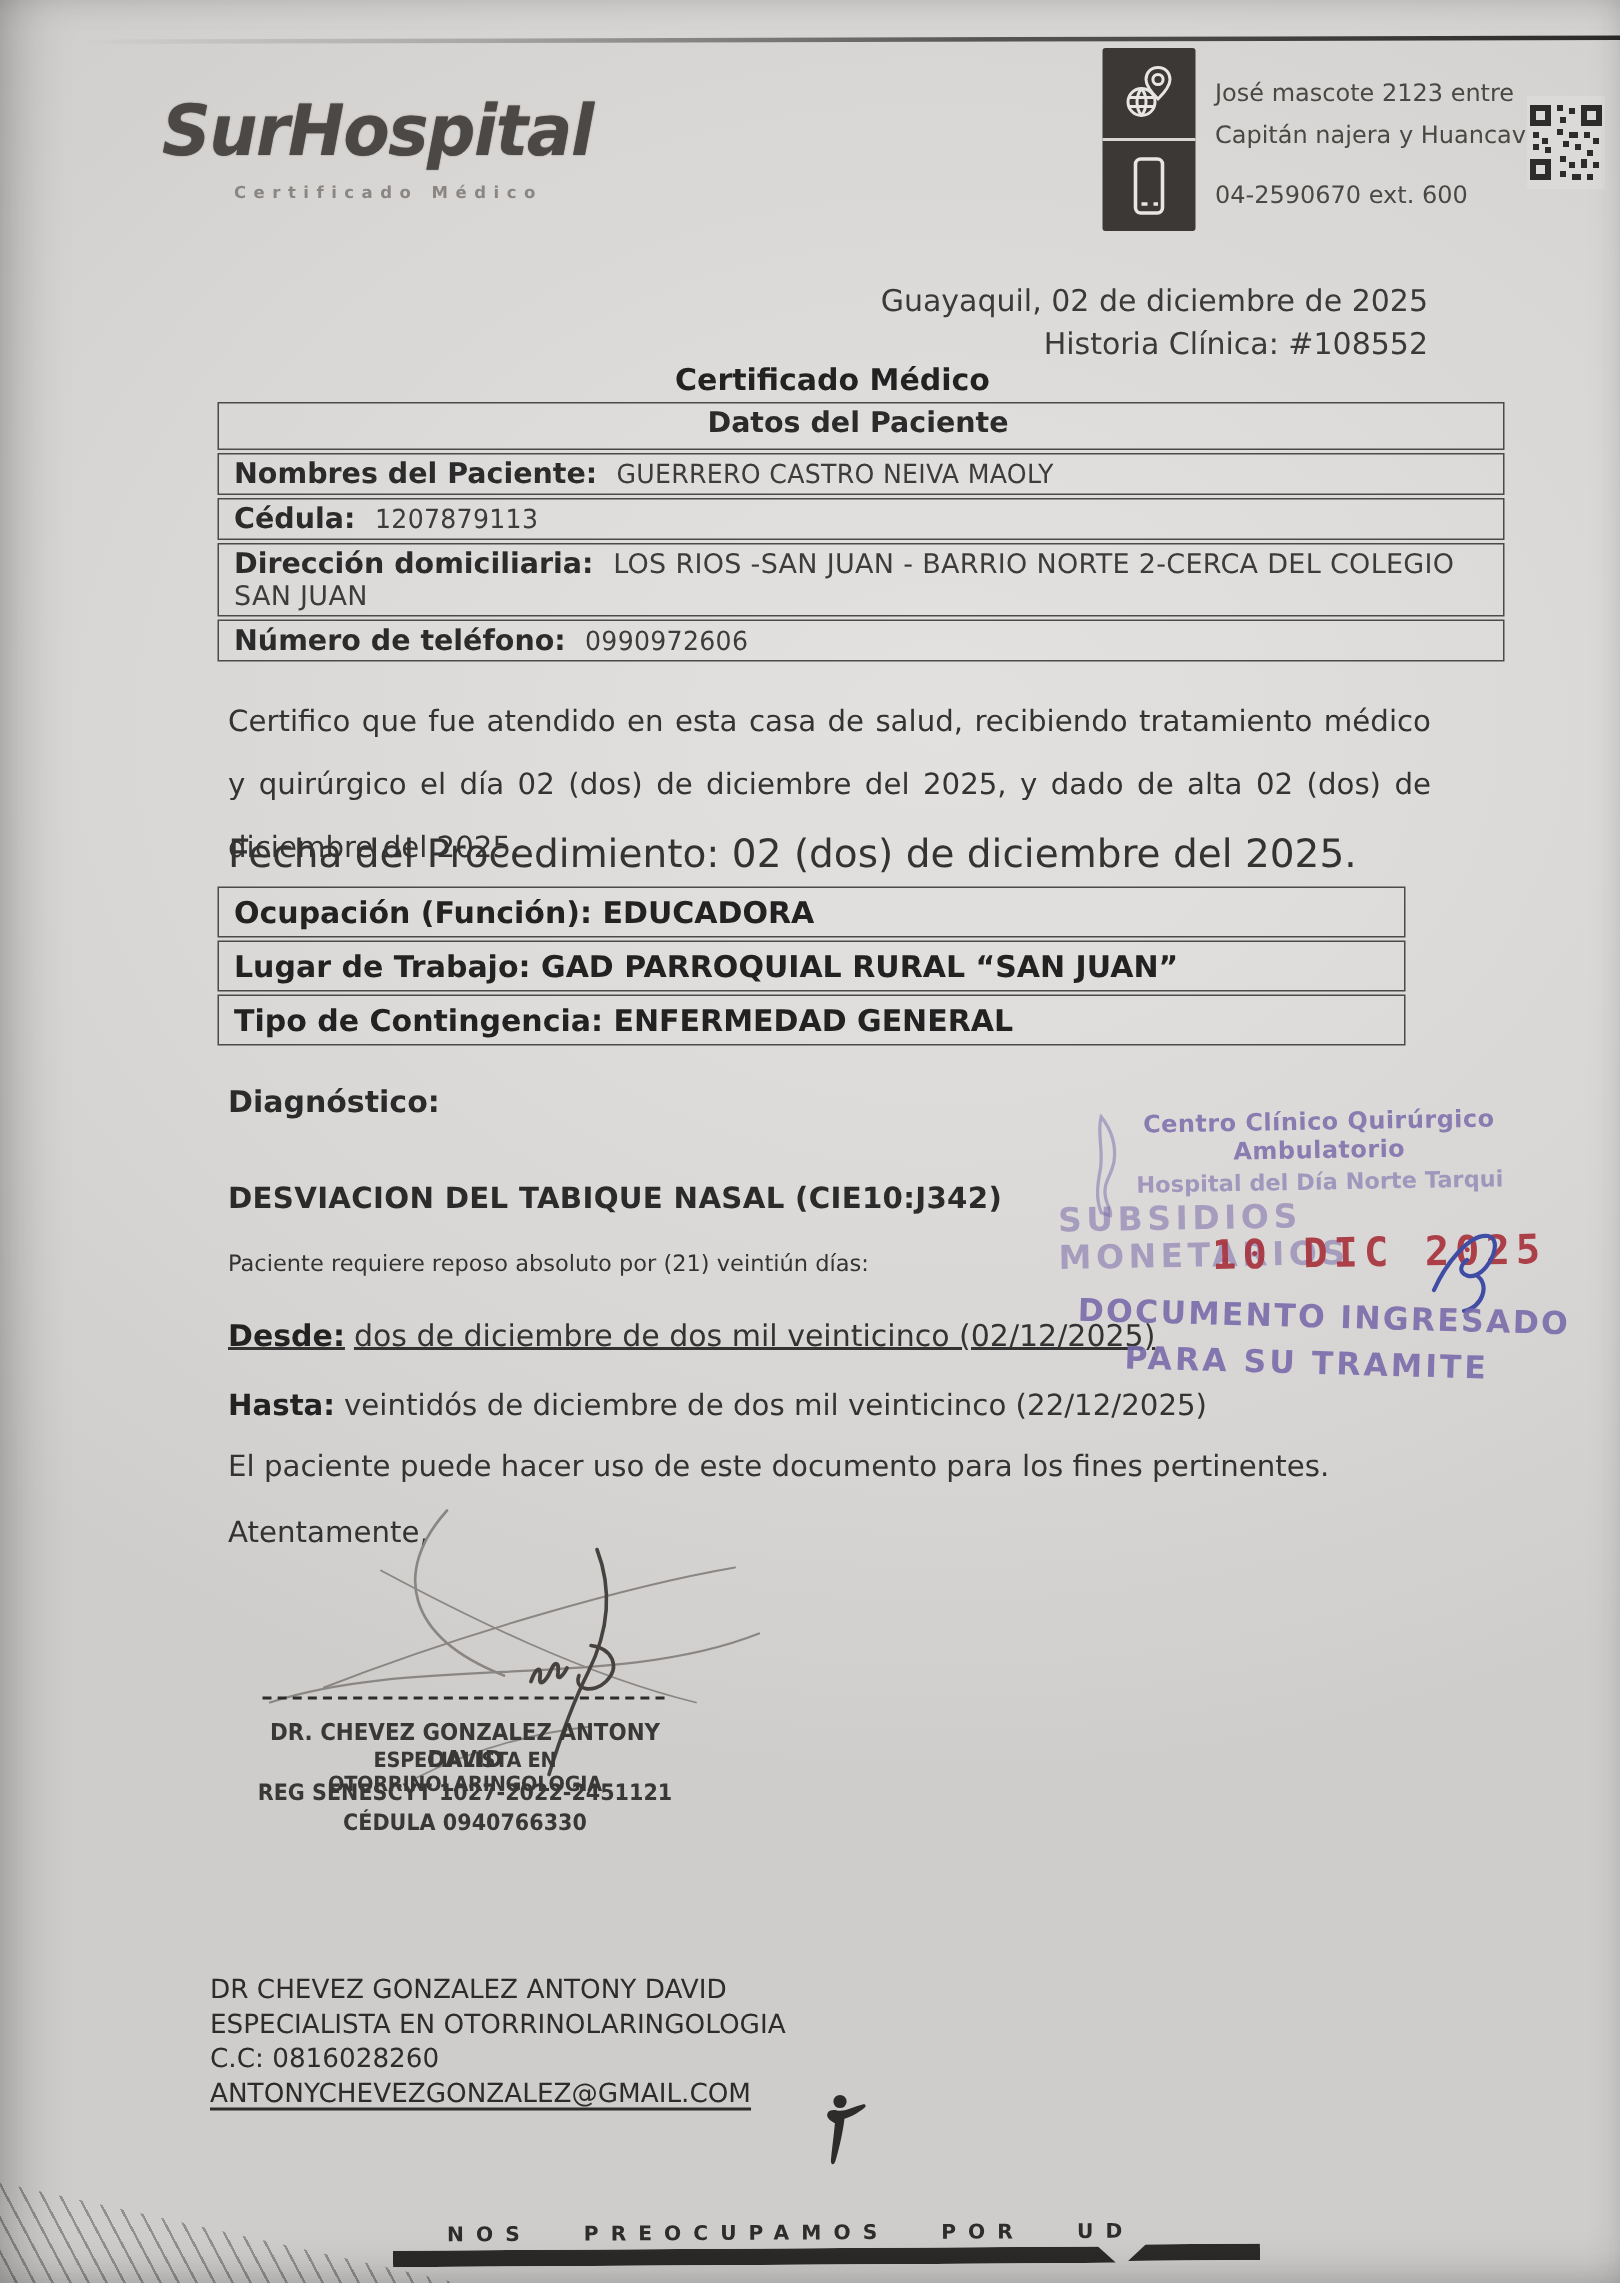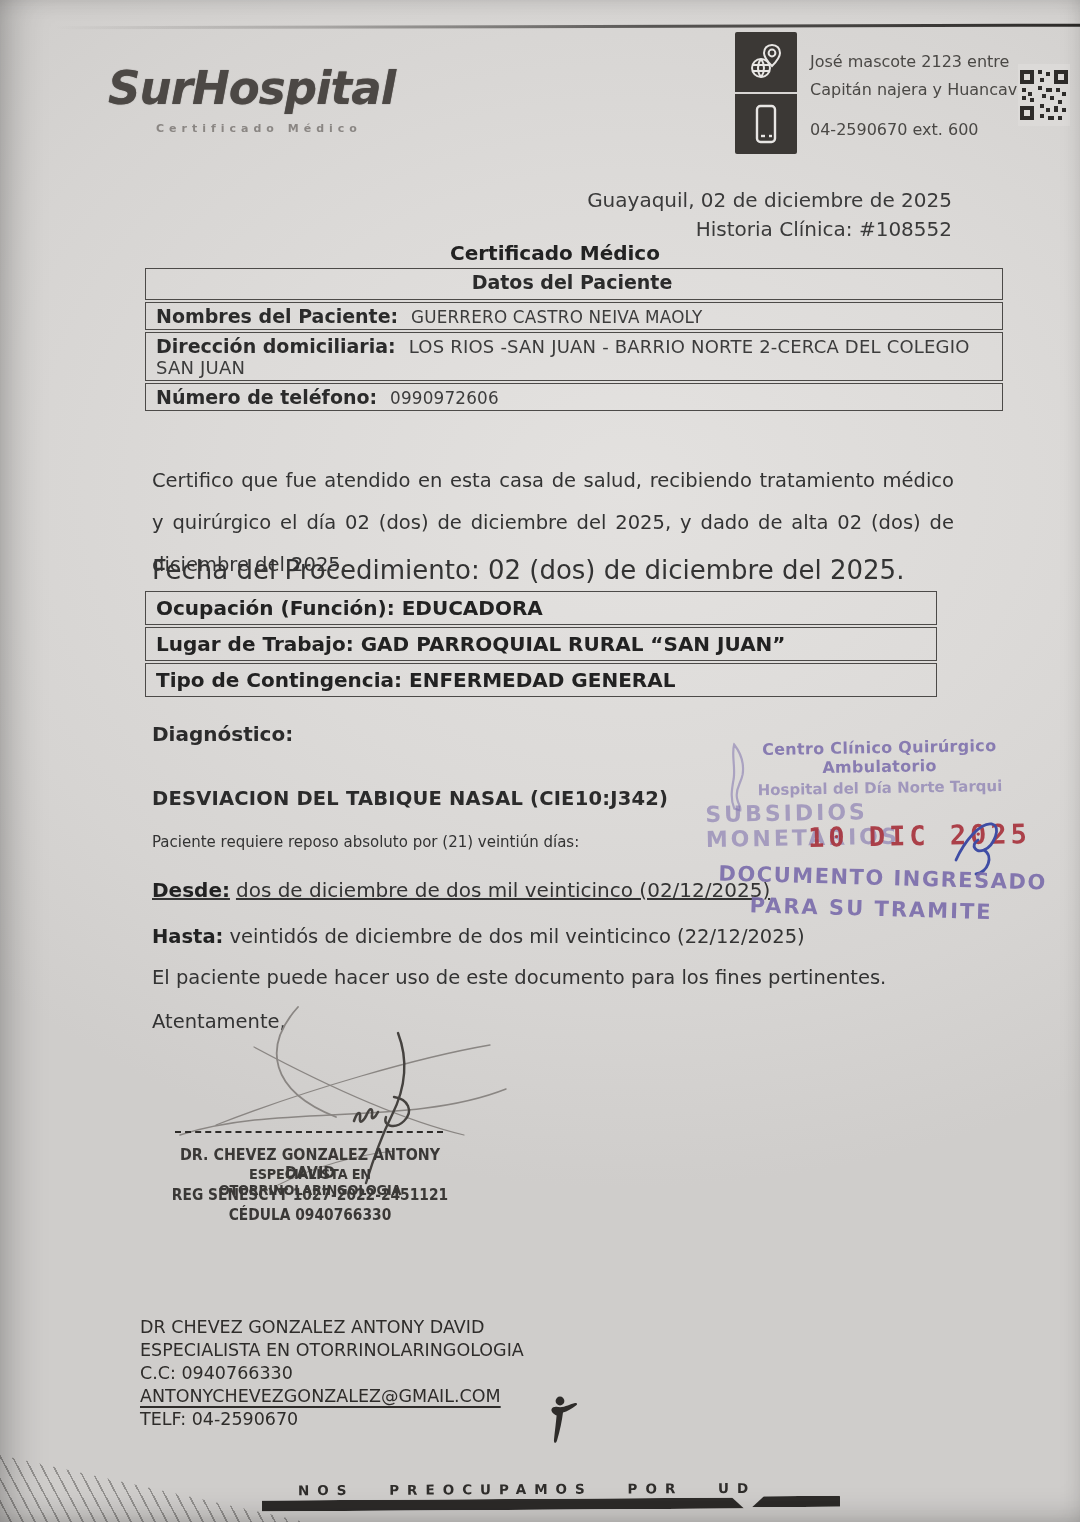--- a/index.html
+++ b/index.html
@@ -179,20 +179,24 @@
   <div class="abs city-date">Guayaquil, 02 de diciembre de 2025</div>
   <div class="abs history">Historia Clínica: #108552</div>
   <div class="abs doc-title">Certificado Médico</div>
 
   <div class="abs ptable">
     <div class="trow hdr">Datos del Paciente</div>
     <div class="trow">
       <span class="tlabel">Nombres del Paciente:</span>
       <span class="tvalue">GUERRERO CASTRO NEIVA MAOLY</span>
     </div>
+    <div class="trow">
+      <span class="tlabel">Cédula:</span>
+      <span class="tvalue">1207879113</span>
+    </div>
     <div class="trow wrap" style="min-height:46px;">
       <span class="tlabel">Dirección domiciliaria:</span>
       <span class="tvalue" style="font-size:18px;">LOS RIOS -SAN JUAN - BARRIO NORTE 2-CERCA DEL COLEGIO SAN JUAN</span>
     </div>
     <div class="trow">
       <span class="tlabel">Número de teléfono:</span>
       <span class="tvalue">0990972606</span>
     </div>
   </div>
 
@@ -267,23 +271,22 @@
   <div class="abs sig-dash"></div>
 
   <div class="abs dstamp ds1">DR. CHEVEZ GONZALEZ ANTONY DAVID</div>
   <div class="abs dstamp ds2">ESPECIALISTA EN OTORRINOLARINGOLOGIA</div>
   <div class="abs dstamp ds3">REG SENESCYT  1027-2022-2451121</div>
   <div class="abs dstamp ds4">CÉDULA   0940766330</div>
 
   <div class="abs fblock">
     <div>DR CHEVEZ GONZALEZ ANTONY DAVID</div>
     <div>ESPECIALISTA EN OTORRINOLARINGOLOGIA</div>
-    <div>C.C: 0940766330</div>
+    <div>C.C: 0816028260</div>
     <div class="femail">ANTONYCHEVEZGONZALEZ@GMAIL.COM</div>
-    <div>TELF: 04-2590670</div>
   </div>
 
   <div class="abs person">
     <svg width="34" height="56" viewBox="0 0 34 56">
       <circle cx="15" cy="5" r="4.4" fill="#2e2c2a"></circle>
       <path d="M13,11 c6,1 12,-3 17,-4 c2,-0.5 3,1 1,2.5 c-4,3 -9,6 -13,7 c-1,8 -3,18 -6,28 c-1,3.5 -3.5,3 -3,-1 c0.8,-8 2,-17 2.6,-24 c-3,-1.5 -6,-4 -5,-6.5 c0.8,-2.2 4,-2.6 6.4,-2 z" fill="#2e2c2a"></path>
     </svg>
   </div>
 
   <div class="abs slogan">NOS PREOCUPAMOS POR UD</div>

